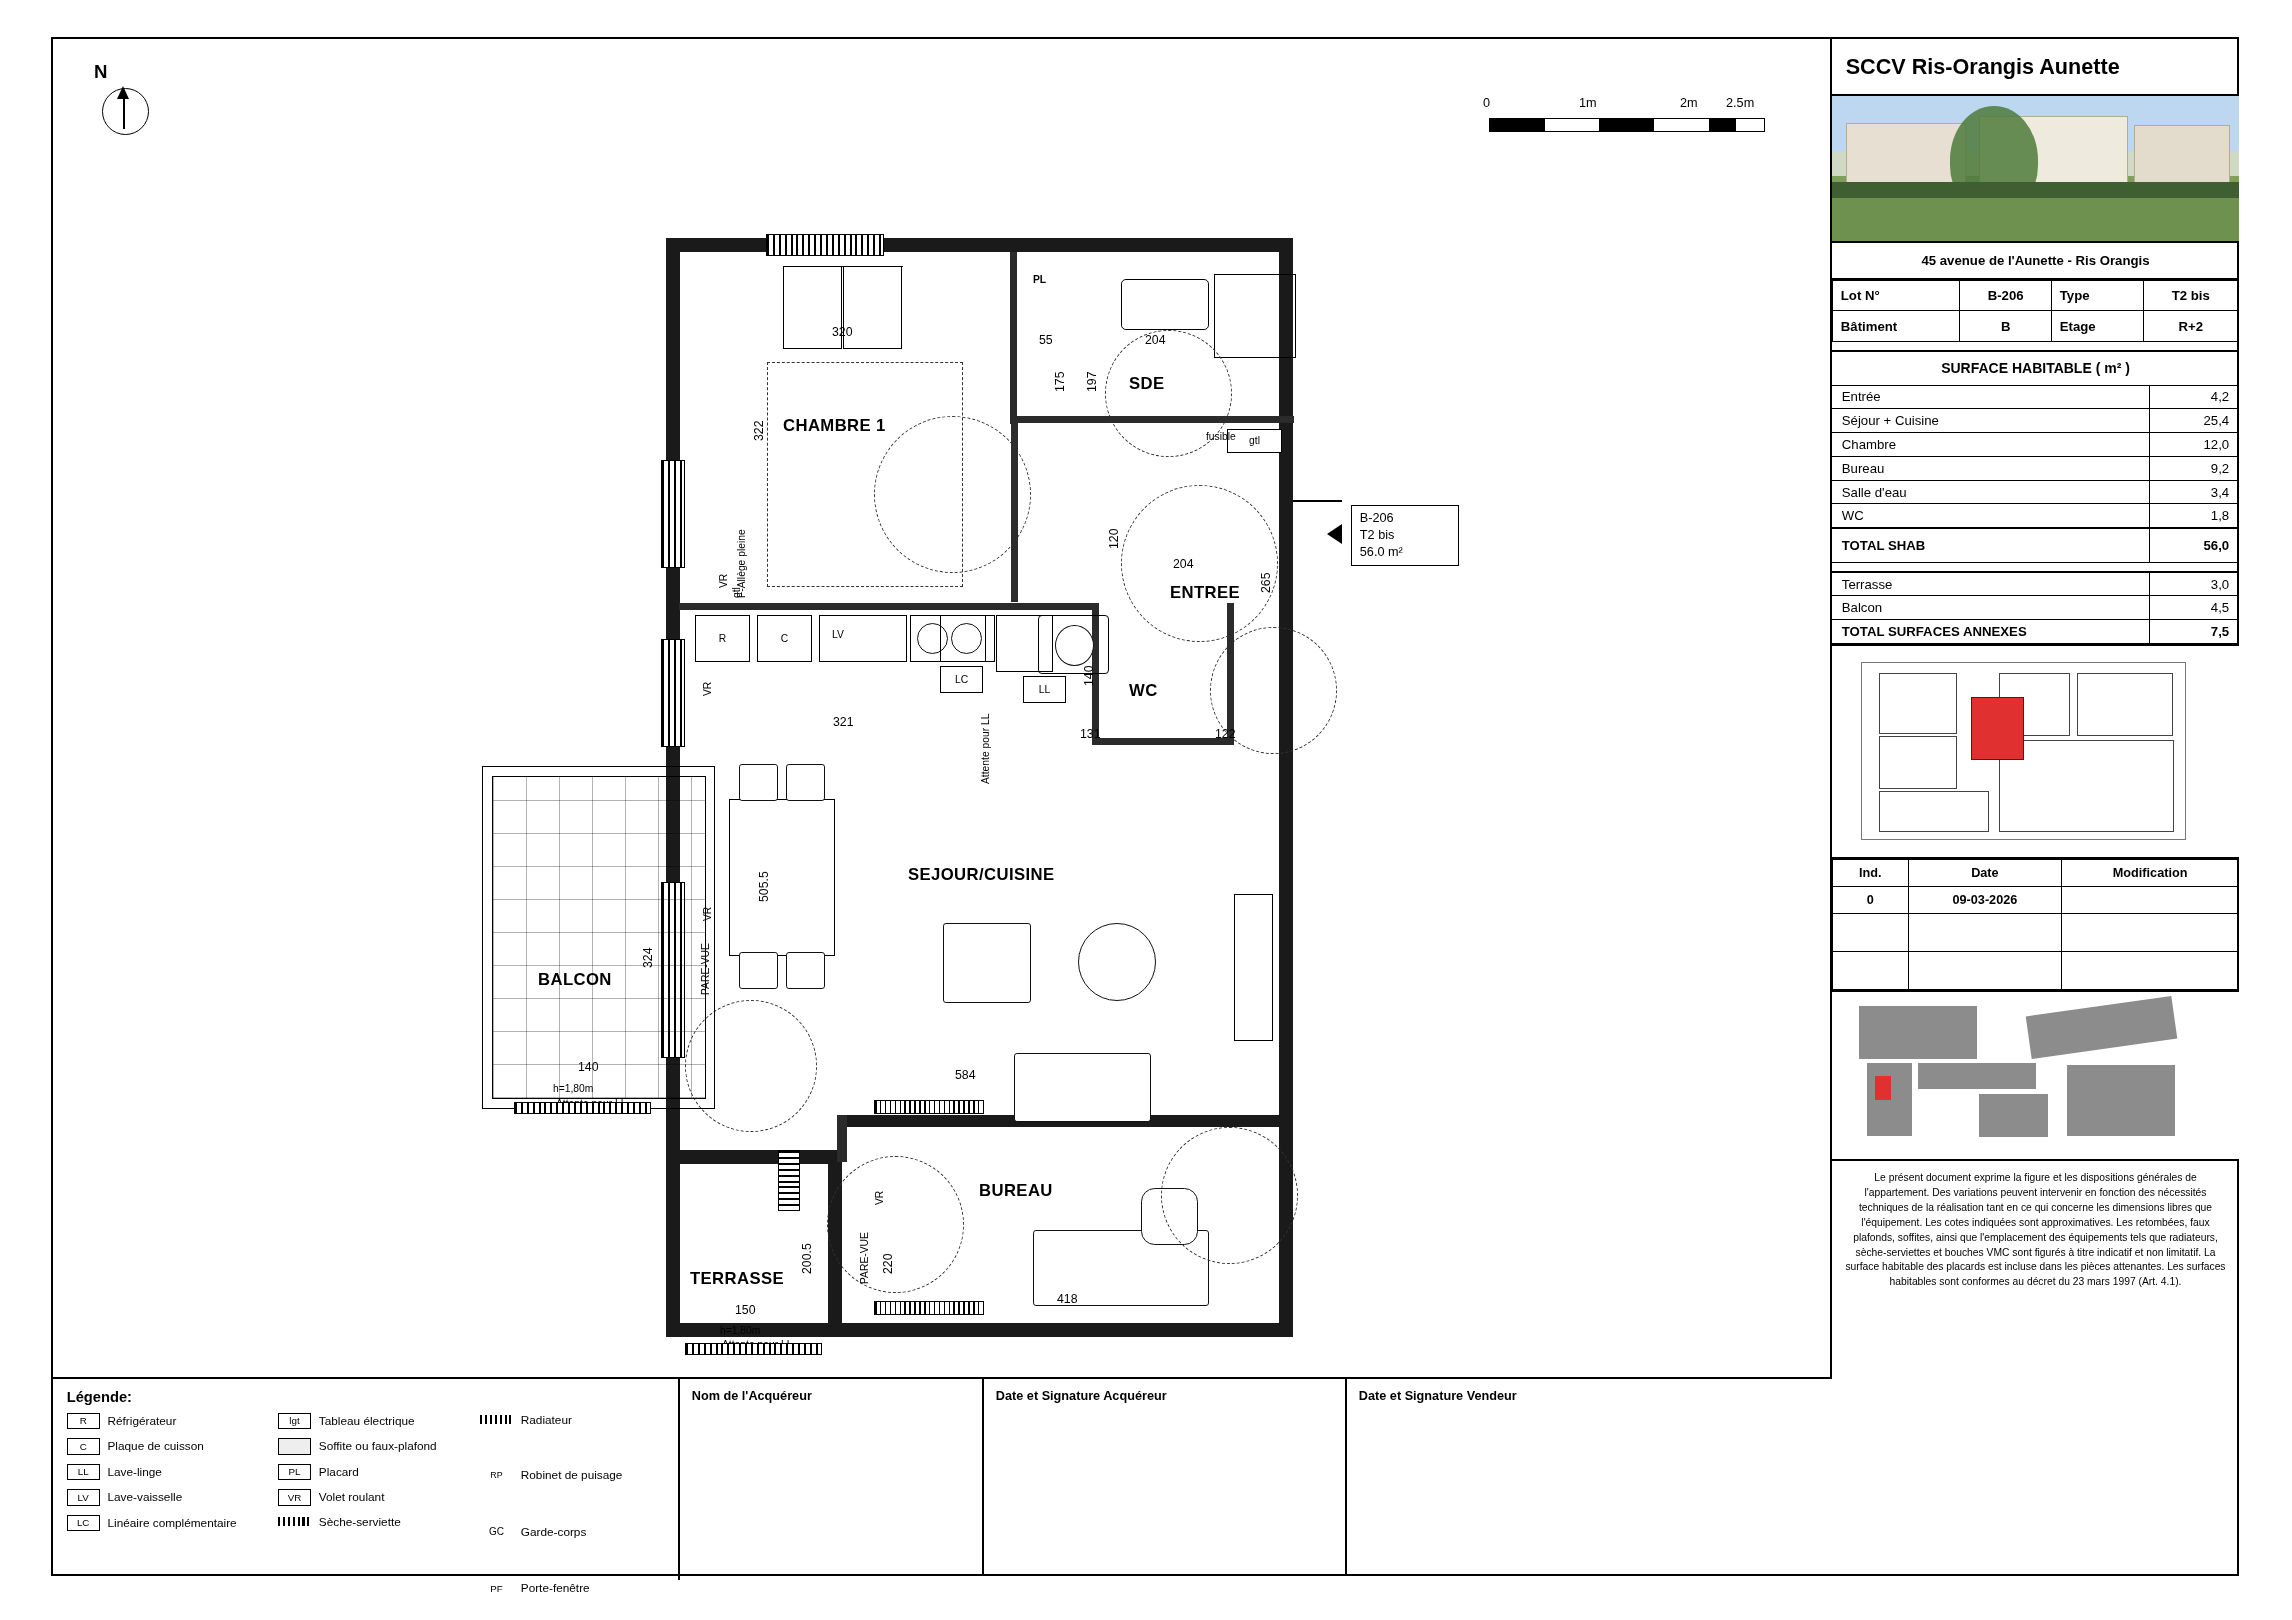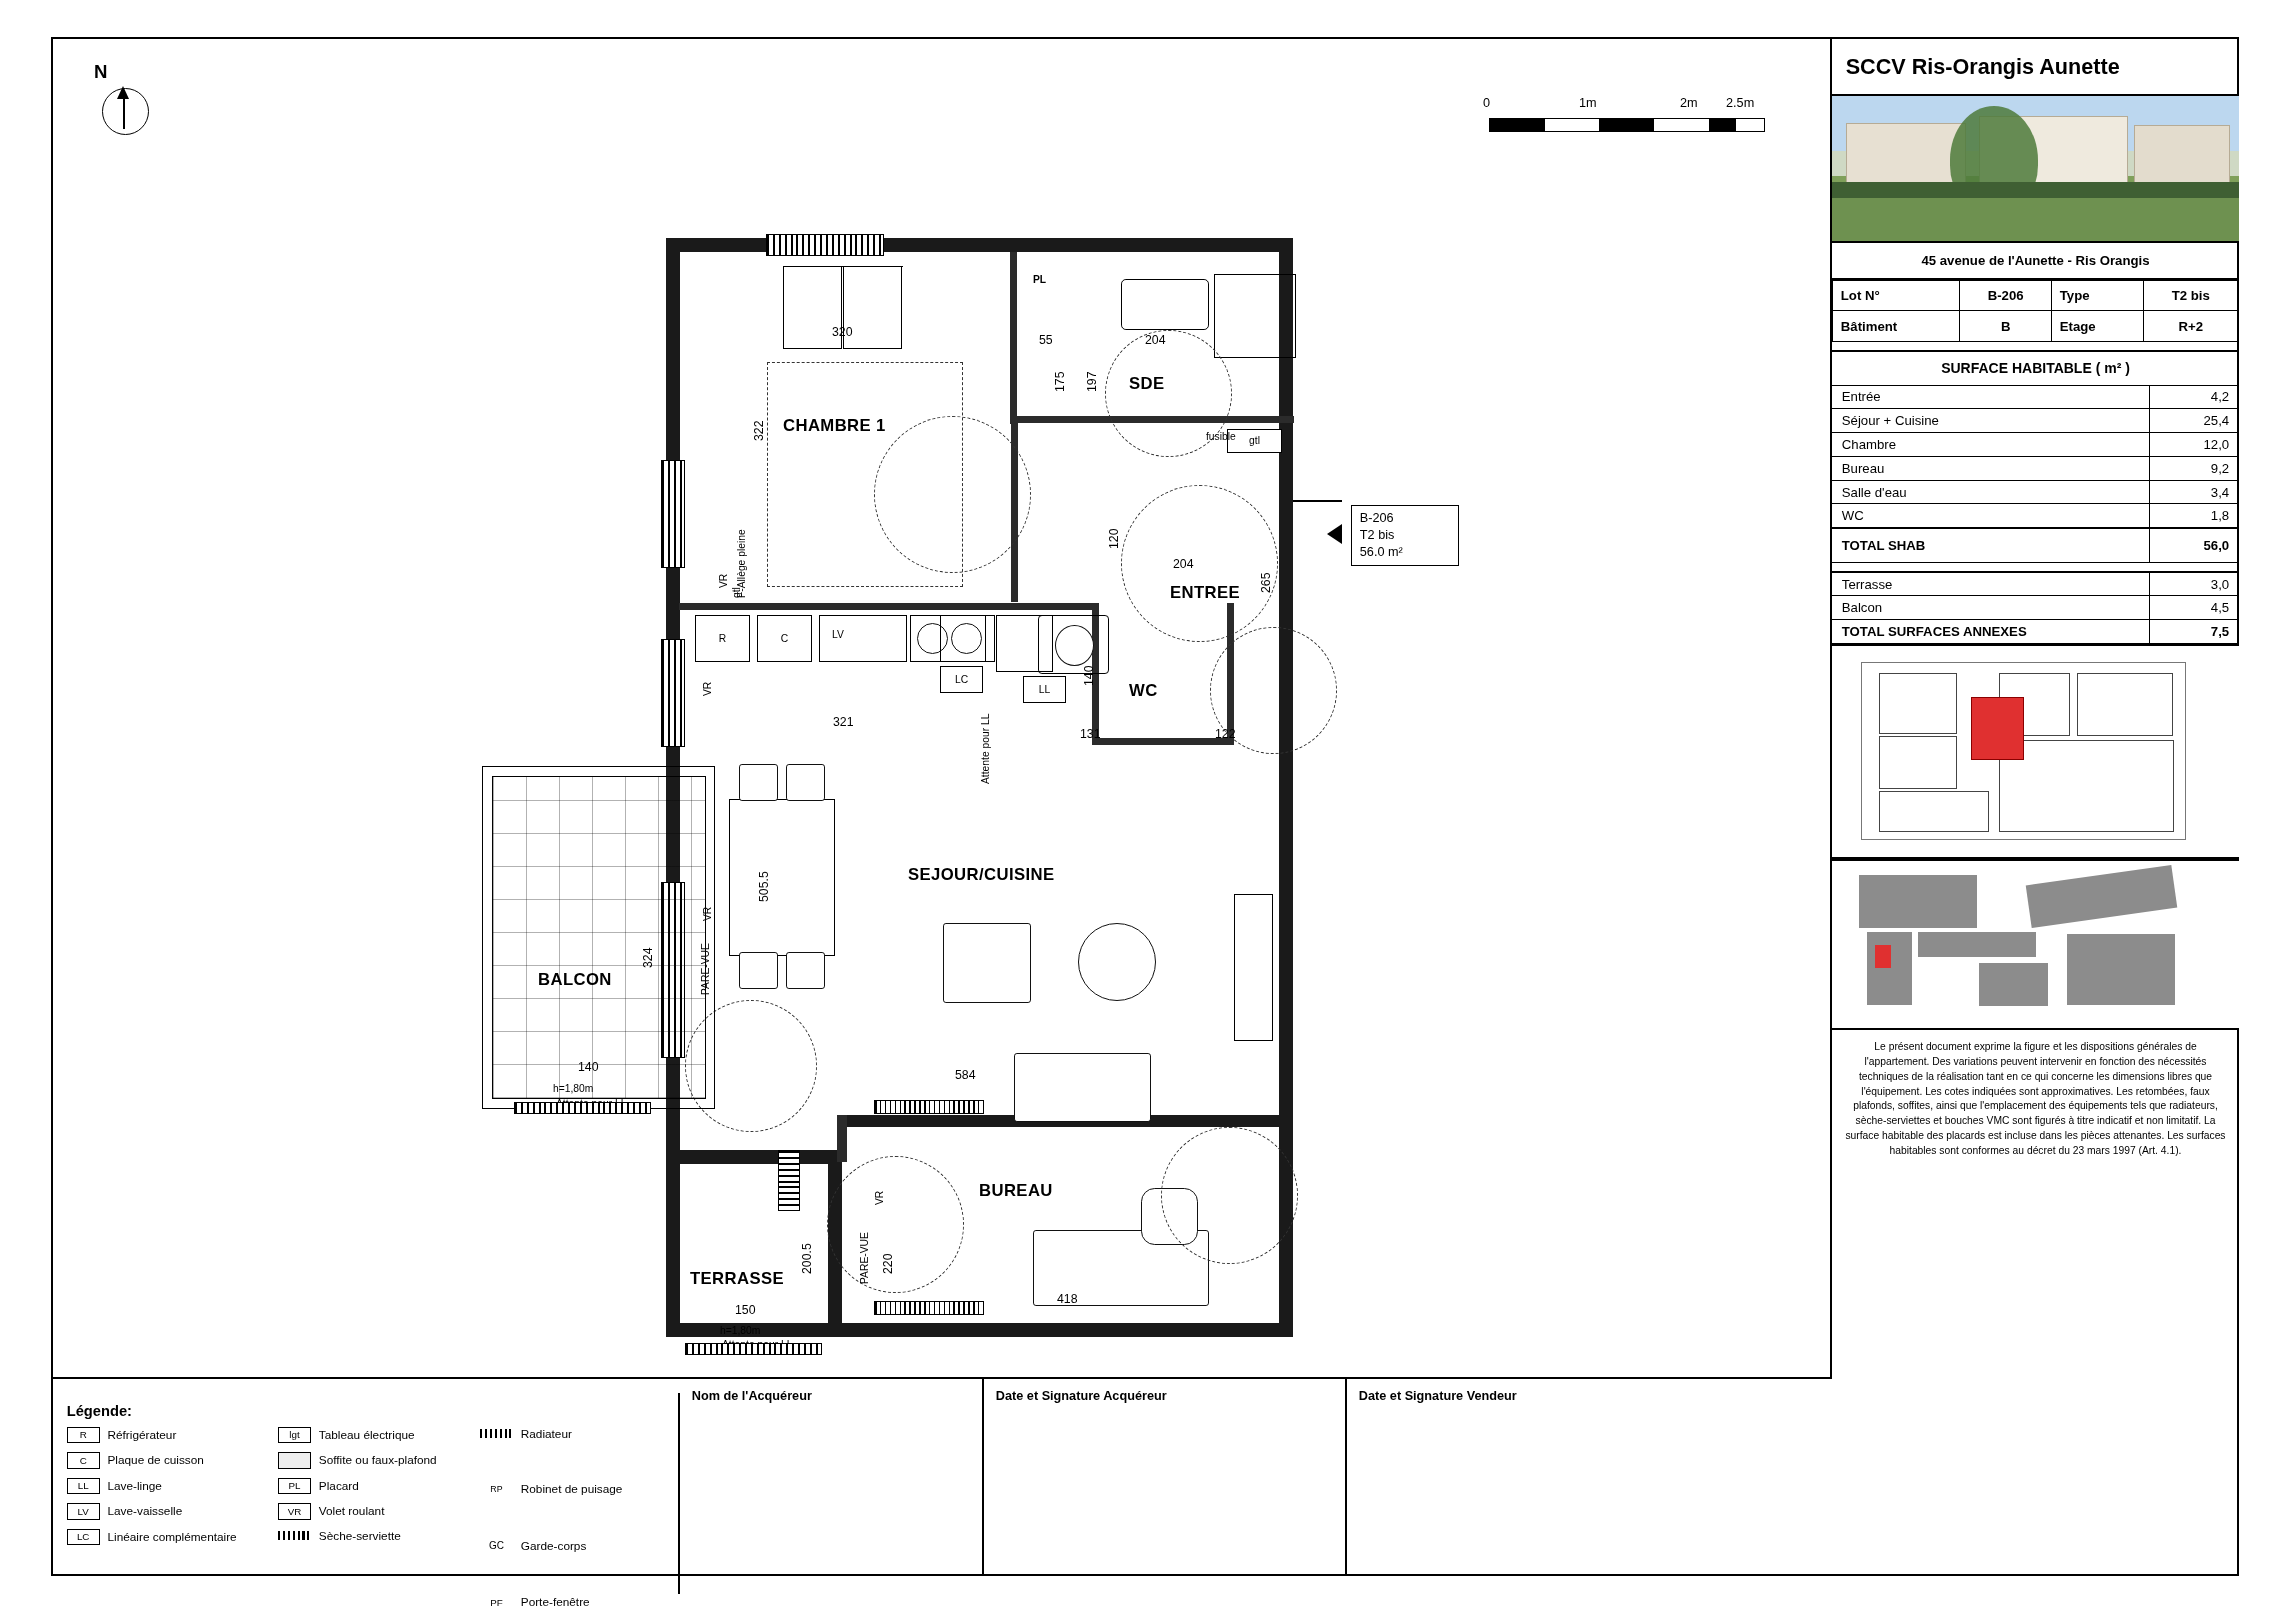--- a/index.html
+++ b/index.html
@@ -59,21 +59,21 @@
   .surf-tbl td{border-bottom:1px solid #000;padding:3.9px 9.8px;}
   .surf-tbl td.v{text-align:right;width:69px;border-left:1px solid #000;}
   .surf-tbl tr.total td{font-weight:bold;border-top:2px solid #000;}
   .keyplan{height:211px;border-top:2px solid #000;border-bottom:2px solid #000;position:relative;background:#fff;}
   .mod-tbl{width:100%;border-collapse:collapse;font-size:12.7px;}
   .mod-tbl td,.mod-tbl th{border:1px solid #000;padding:5.9px 7.8px;}
   .sitemap{height:167px;border-top:2px solid #000;border-bottom:2px solid #000;position:relative;background:#fff;}
   .notice{padding:9.8px 11.8px;font-size:10.3px;line-height:1.45;text-align:center;}
 
   
-  .legend{position:absolute;left:0;top:14px;width:627px;height:201px;border-right:2px solid #000;box-sizing:border-box;padding:9.8px 13.7px;}
+  .legend{position:absolute;left:0;top:0;width:627px;height:201px;border-right:2px solid #000;box-sizing:border-box;padding:9.8px 13.7px;}
   .legend h4{margin:0 0 7.8px 0;font-size:14.7px;}
   .legend-grid{display:flex;gap:17.6px;}
   .legend-col{display:flex;flex-direction:column;gap:8.8px;}
   .lg-item{display:flex;align-items:center;gap:7.8px;font-size:11.8px;}
   .lg-sym{width:33px;height:16.7px;border:1px solid #000;display:flex;align-items:center;justify-content:center;font-size:9.8px;box-sizing:border-box;}
   .lg-sym.none{border:none;}
   .sig{position:absolute;top:0;height:197px;box-sizing:border-box;border-right:2px solid #000;padding:9.8px 11.8px;font-size:12.7px;font-weight:bold;}
 </style>
 </head>
 <body>
@@ -336,20 +336,44 @@
       <div style="position:absolute;left:29px;top:15.7px;width:323px;height:176px;border:1px solid #777;background:#fff;"></div>
       <div style="position:absolute;left:47px;top:27.4px;width:76px;height:59px;border:1px solid #444;"></div>
       <div style="position:absolute;left:47px;top:90px;width:76px;height:51px;border:1px solid #444;"></div>
       <div style="position:absolute;left:47px;top:145px;width:108px;height:39px;border:1px solid #444;"></div>
       <div style="position:absolute;left:167px;top:27.4px;width:69px;height:61px;border:1px solid #444;"></div>
       <div style="position:absolute;left:245px;top:27.4px;width:94px;height:61px;border:1px solid #444;"></div>
       <div style="position:absolute;left:167px;top:94px;width:173px;height:90px;border:1px solid #444;"></div>
       <div style="position:absolute;left:139px;top:51px;width:51px;height:61px;background:#e03030;border:1px solid #8a0000;"></div>
     </div>
 
+    <table class="mod-tbl">
+      <tbody>
+          <tr>
+        <th style="width:59px;">Ind.</th>
+        <th style="width:137px;">Date</th>
+        <th>Modification</th>
+      </tr>
+      <tr>
+        <td style="text-align:center;font-weight:bold;">0</td>
+        <td style="text-align:center;font-weight:bold;">09-03-2026</td>
+        <td></td>
+      </tr>
+      <tr>
+        <td style="height:25.5px;"></td>
+        <td></td>
+        <td></td>
+      </tr>
+      <tr>
+        <td style="height:25.5px;"></td>
+        <td></td>
+        <td></td>
+      </tr>
+    </tbody>
+      </table>
 
     <div class="sitemap">
       <div style="position:absolute;left:27.4px;top:13.7px;width:118px;height:53px;background:#8c8c8c;"></div>
       <div style="position:absolute;left:196px;top:13.7px;width:147px;height:43px;background:#8c8c8c;transform:rotate(-8deg);"></div>
       <div style="position:absolute;left:35px;top:71px;width:45px;height:73px;background:#8c8c8c;"></div>
       <div style="position:absolute;left:86px;top:71px;width:118px;height:25.5px;background:#8c8c8c;"></div>
       <div style="position:absolute;left:235px;top:73px;width:108px;height:71px;background:#8c8c8c;"></div>
       <div style="position:absolute;left:147px;top:102px;width:69px;height:43px;background:#8c8c8c;"></div>
       <div style="position:absolute;left:43px;top:84px;width:15.7px;height:23.5px;background:#e03030;"></div>
     </div>

